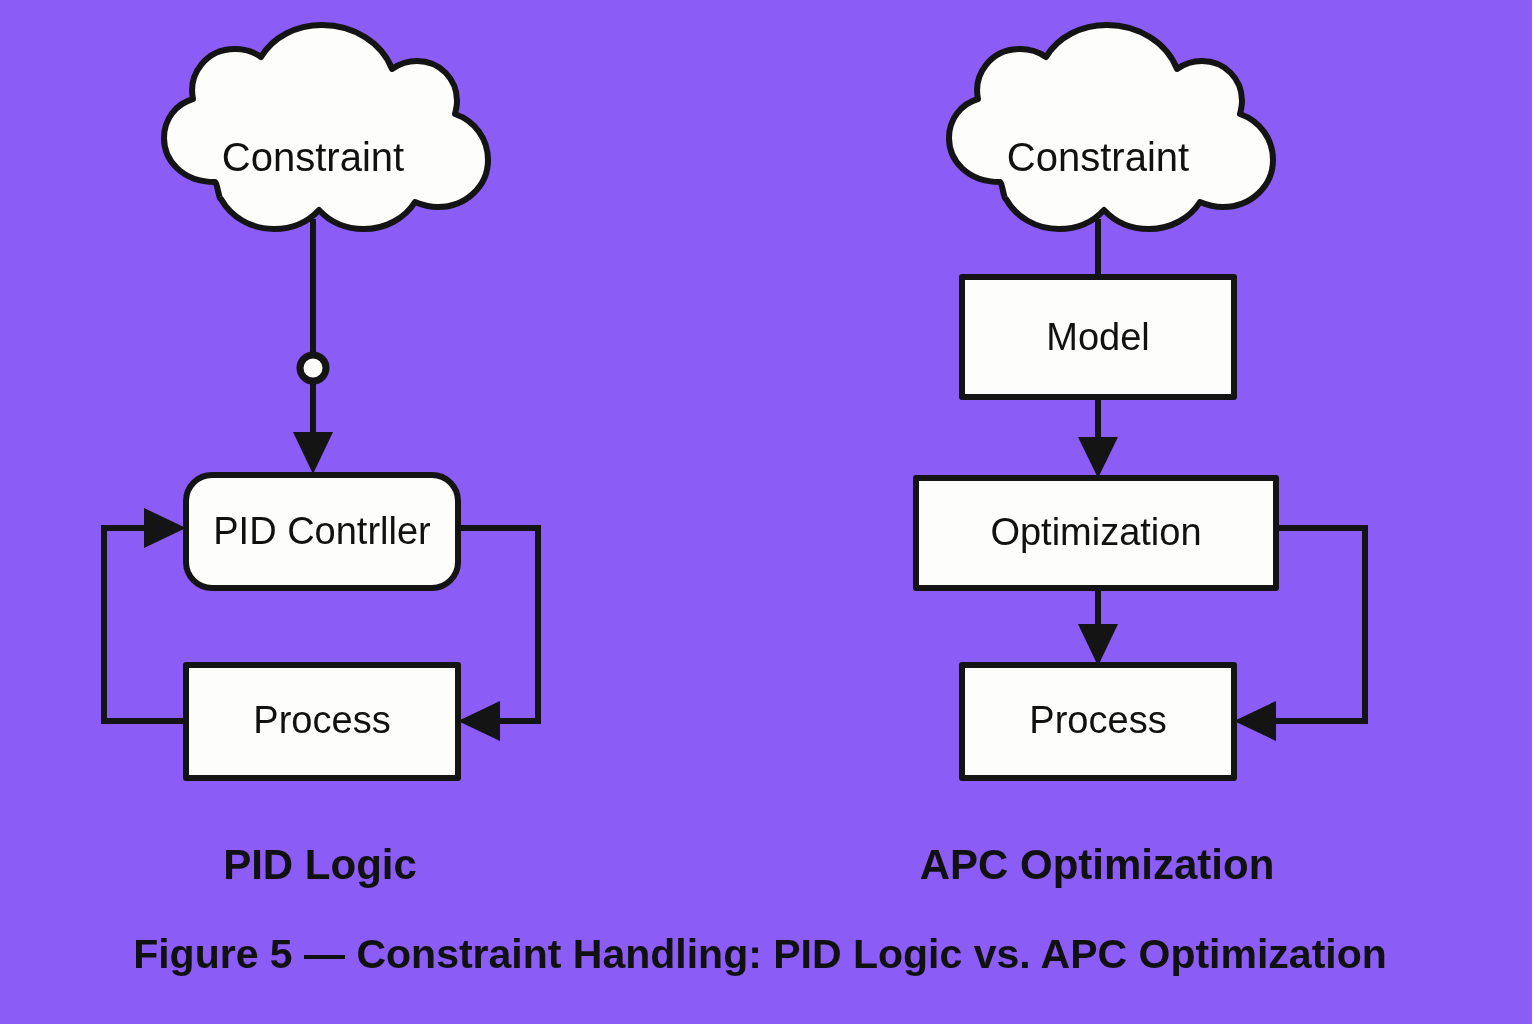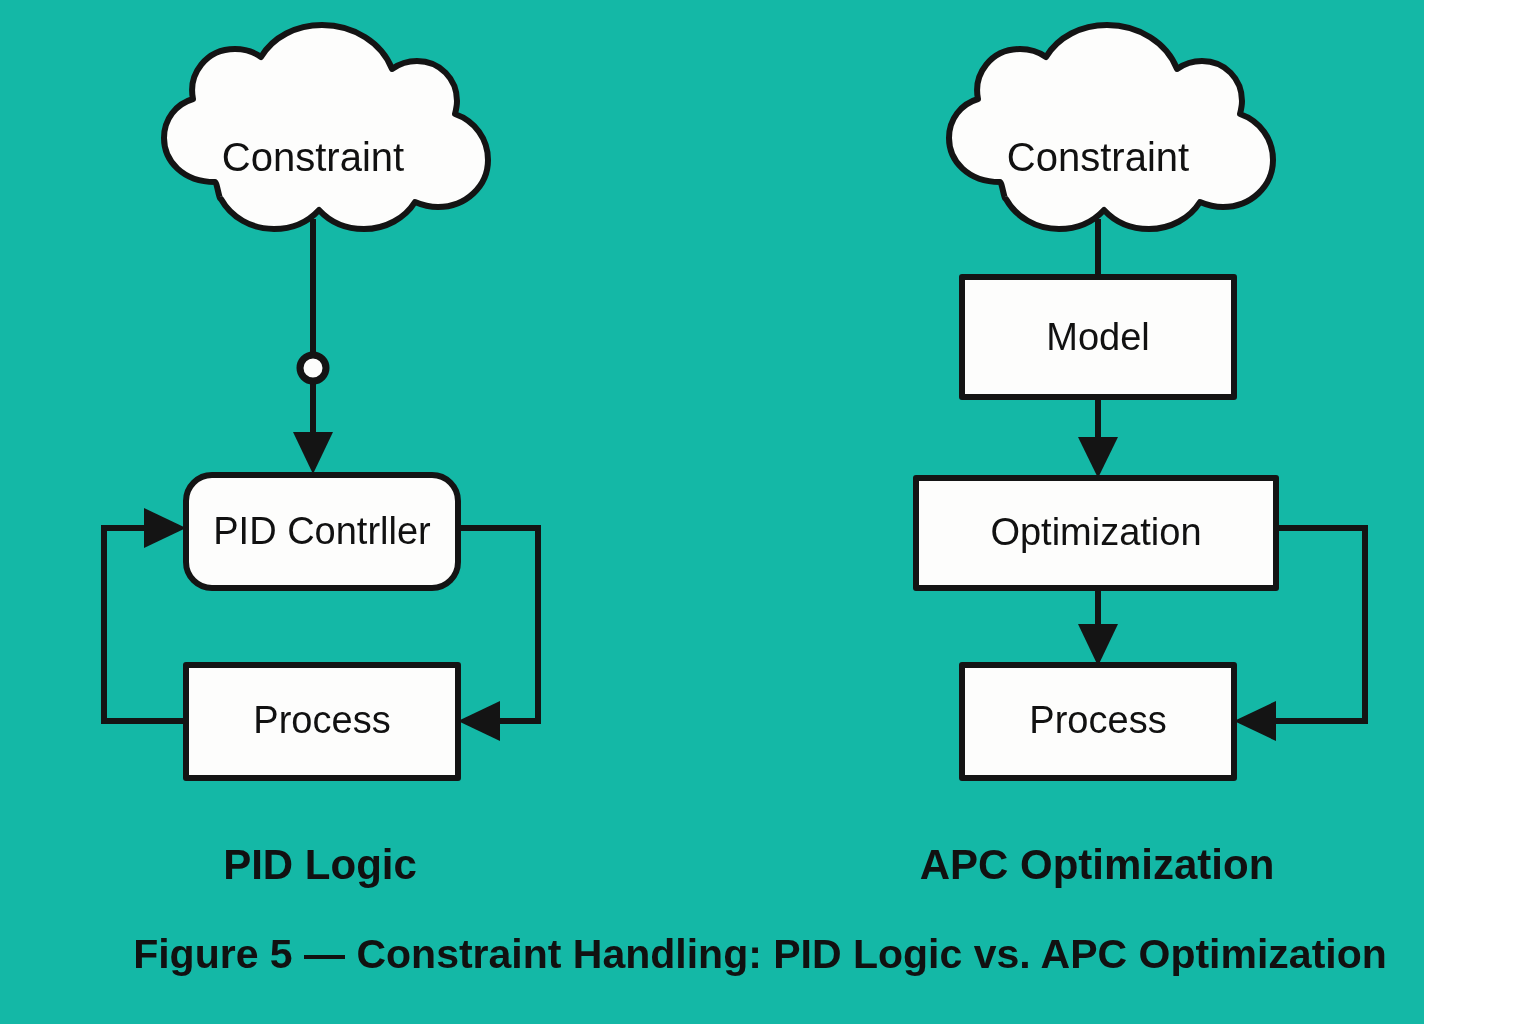--- a/index.html
+++ b/index.html
@@ -8,23 +8,23 @@
     background: #ffffff;
   }
   body {
     width: 1536px;
     height: 1024px;
     overflow: hidden;
     font-family: "Liberation Sans", sans-serif;
   }
   #figure-root {
     position: relative;
-    width: 1424px;
+    width: 1532px;
     height: 1024px;
-    background: #14b8a6;
+    background: #8b5cf6;
   }
   #diagram-svg {
     position: absolute;
     top: 0;
     left: 0;
     width: 1536px;
     height: 1024px;
     display: block;
   }
   .node-text {

